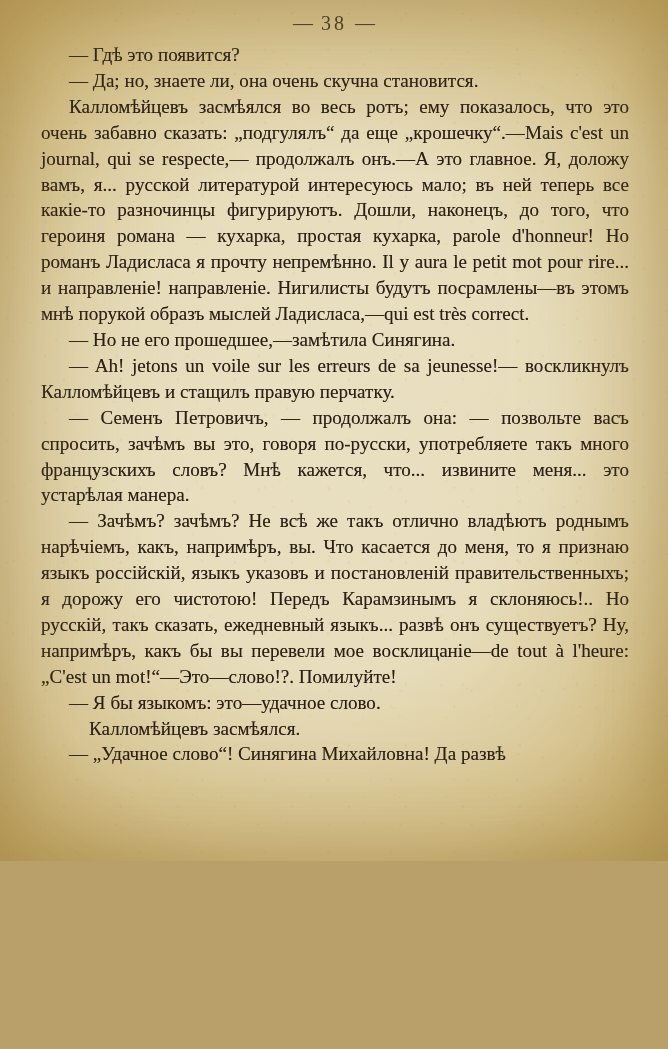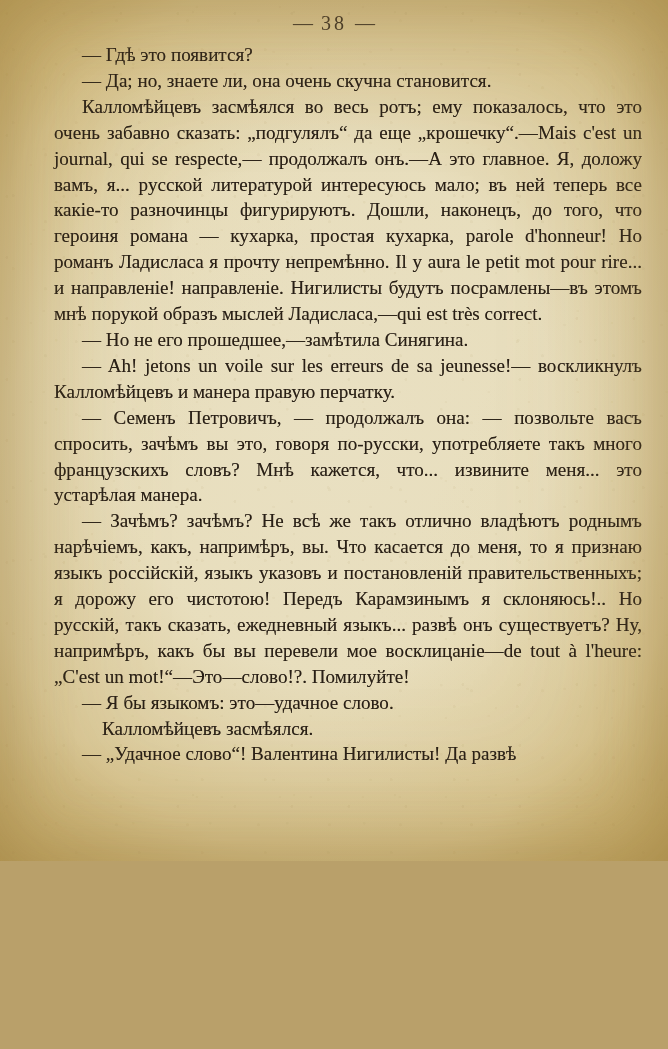--- a/index.html
+++ b/index.html
@@ -71,21 +71,21 @@
     width: 100%;
     text-align: center;
     font-size: 20px;
     letter-spacing: 3px;
     color: #3b3124;
   }
   .folio .rule { letter-spacing: 0; }
 
   #textblock {
     position: absolute;
-    left: 54px;
+    left: 41px;
     top: 42px;
     width: 588px;
     font-size: 19.1px;
     line-height: 25.9px;
     text-align: justify;
     text-justify: inter-word;
     color: #281f16;
     
     text-shadow: 0 0 0.6px rgba(60,46,28,0.50);
   }
@@ -107,23 +107,23 @@
     <span class="rule">—</span>
     <span>38</span>
     <span class="rule">—</span>
   </div>
 
   <div id="textblock">
     <p class="indent">— Гдѣ это появится?</p>
     <p class="indent">— Да; но, знаете ли, она очень скучна становится.</p>
     <p class="indent">Калломѣйцевъ засмѣялся во весь ротъ; ему показалось, что это очень забавно сказать: „подгулялъ“ да еще „крошечку“.—Mais c'est un journal, qui se respecte,— продолжалъ онъ.—А это главное. Я, доложу вамъ, я... русской литературой интересуюсь мало; въ ней теперь все какіе-то разночинцы фигурируютъ. Дошли, наконецъ, до того, что героиня романа — кухарка, простая кухарка, parole d'honneur! Но романъ Ладислаcа я прочту непремѣнно. Il y aura le petit mot pour rire... и направленіе! направленіе. Нигилисты будутъ посрамлены—въ этомъ мнѣ порукой образъ мыслей Ладислаcа,—qui est très correct.</p>
     <p class="indent">— Но не его прошедшее,—замѣтила Синягина.</p>
-    <p class="indent">— Ah! jetons un voile sur les erreurs de sa jeunesse!— воскликнулъ Калломѣйцевъ и манера правую перчатку.</p>
+    <p class="indent">— Ah! jetons un voile sur les erreurs de sa jeunesse!— воскликнулъ Калломѣйцевъ и стащилъ правую перчатку.</p>
     <p class="indent">— Семенъ Петровичъ, — продолжалъ она: — позвольте васъ спросить, зачѣмъ вы это, говоря по-русски, употребляете такъ много французскихъ словъ? Мнѣ кажется, что... извините меня... это устарѣлая манера.</p>
     <p class="indent">— Зачѣмъ? зачѣмъ? Не всѣ же такъ отлично владѣютъ роднымъ нарѣчіемъ, какъ, напримѣръ, вы. Что касается до меня, то я признаю языкъ россійскій, языкъ указовъ и постановленій правительственныхъ; я дорожу его чистотою! Передъ Карамзинымъ я склоняюсь!.. Но русскій, такъ сказать, ежедневный языкъ... развѣ онъ существуетъ? Ну, напримѣръ, какъ бы вы перевели мое восклицаніе—de tout à l'heure: „C'est un mot!“—Это—слово!?. Помилуйте!</p>
     <p class="indent">— Я бы языкомъ: это—удачное слово.</p>
     <p class="noindent">Калломѣйцевъ засмѣялся.</p>
-    <p class="indent">— „Удачное слово“! Валентина Нигилисты! Да развѣ</p>
+    <p class="indent">— „Удачное слово“! Синягина Михайловна! Да развѣ</p>
   </div>
 
   <div id="grain"></div>
   <div id="vignette"></div>
 </div>
 
 </body></html>

